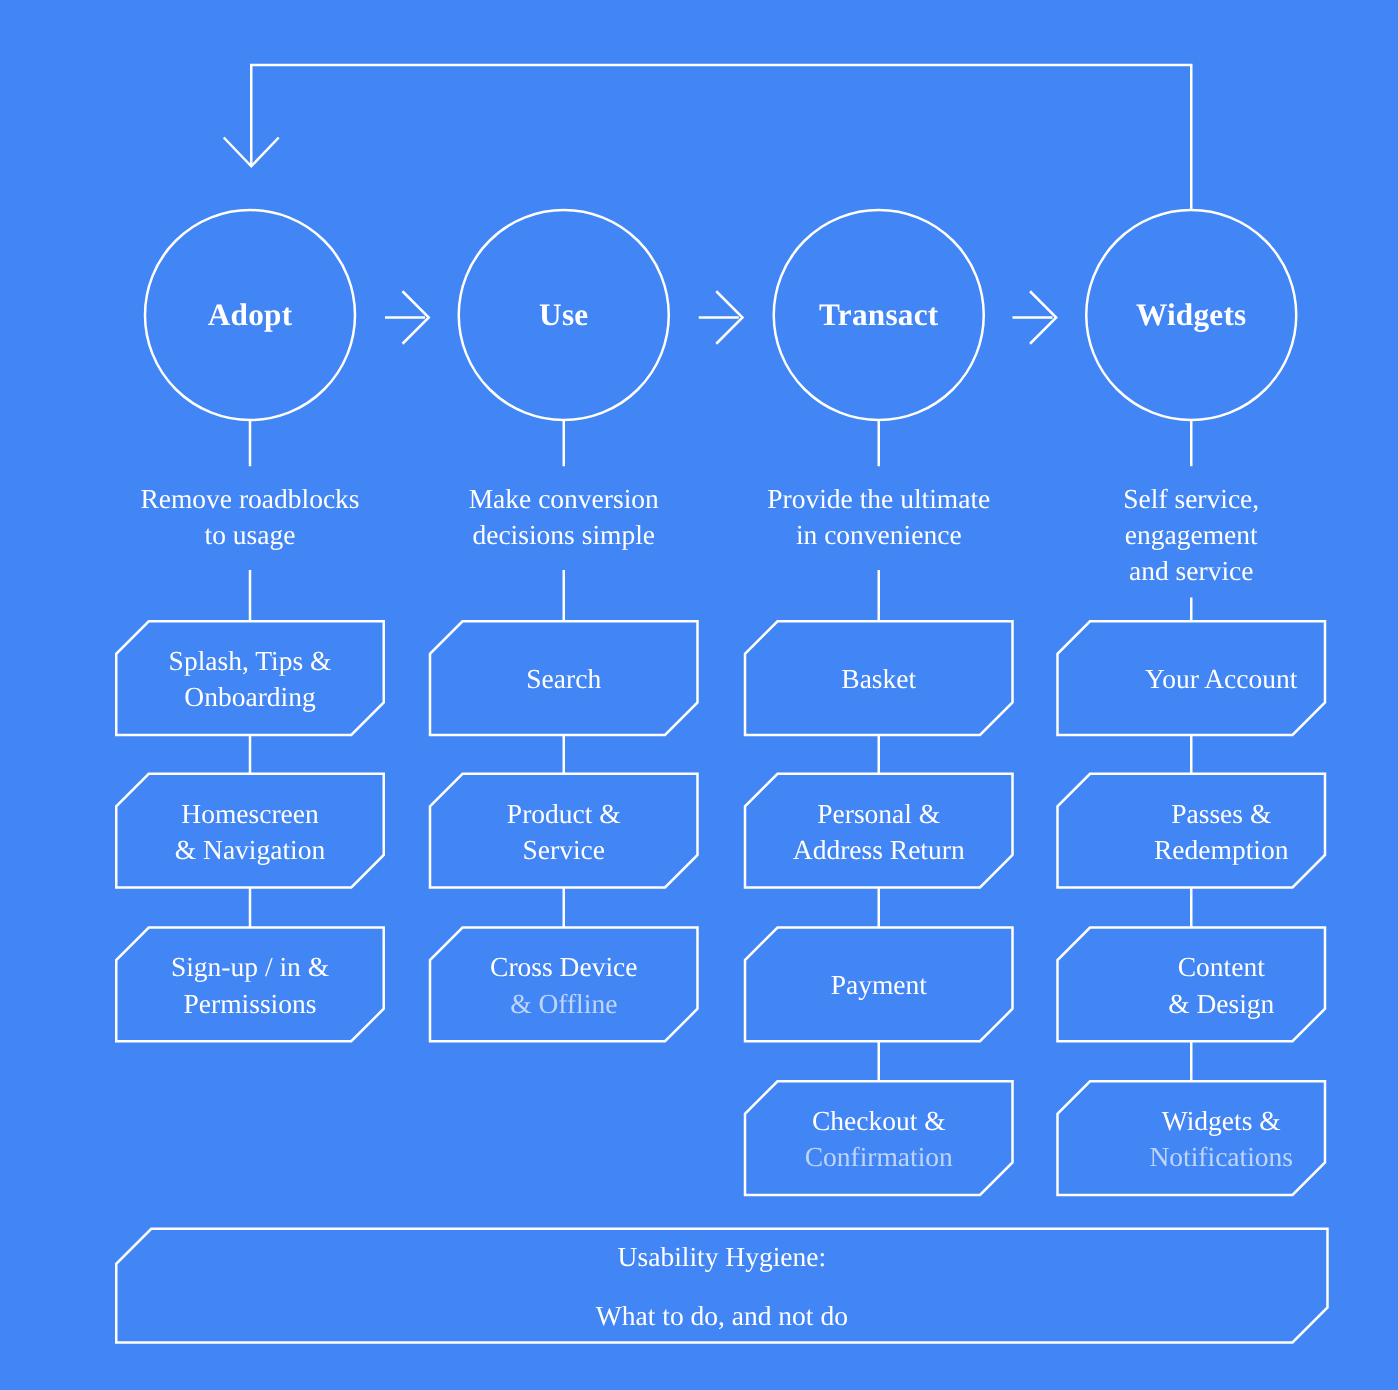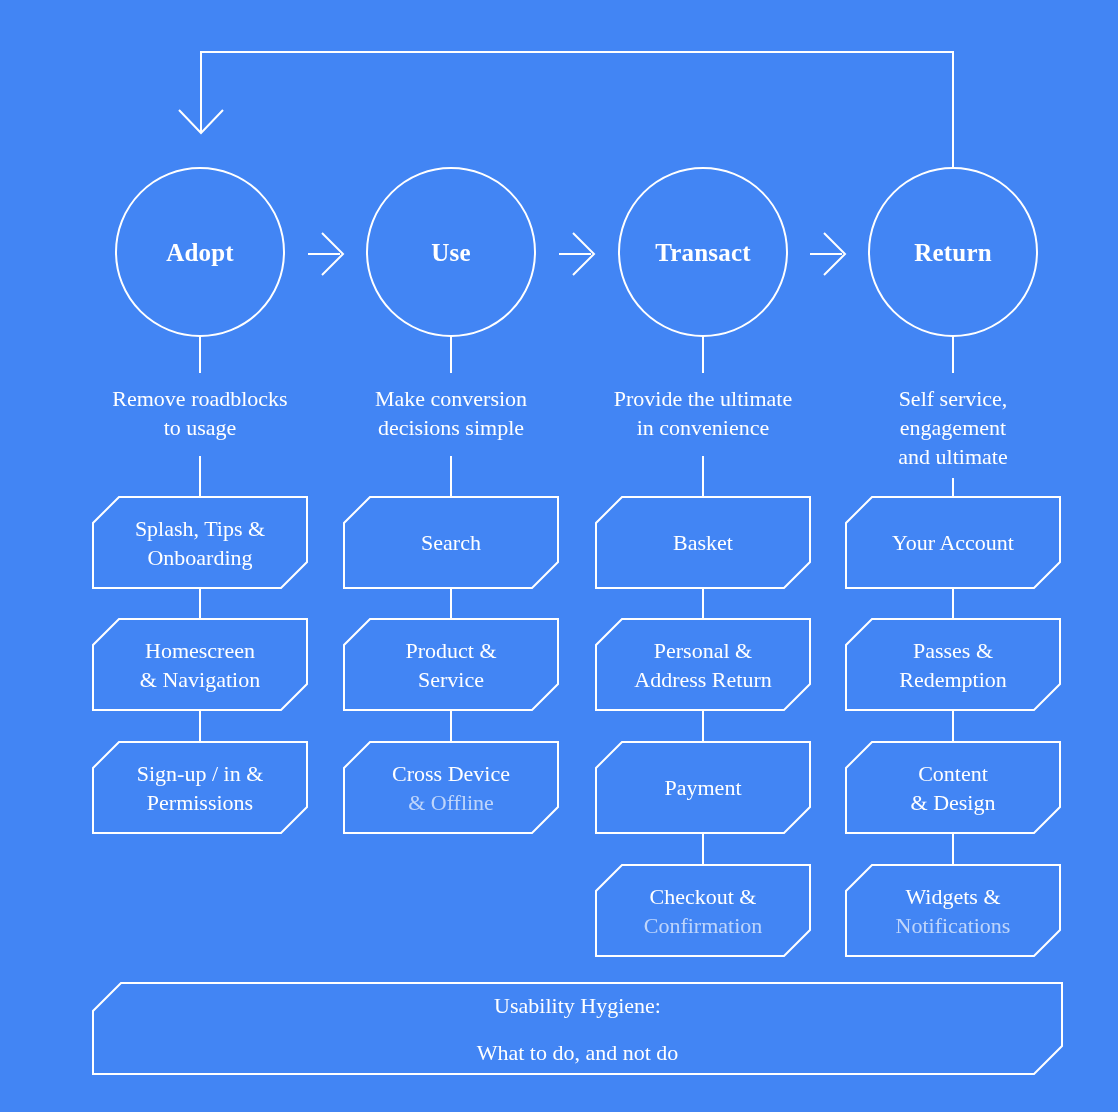--- a/index.html
+++ b/index.html
@@ -45,21 +45,21 @@
     font-size: 22px;
     line-height: 29px;
   }
   .row-1 { top: 497px; }
   .row-2 { top: 619px; }
   .row-3 { top: 742px; }
   .row-4 { top: 865px; }
   .col-1 { left: 93px; }
   .col-2 { left: 344px; }
   .col-3 { left: 596px; }
-  .col-4 { left: 846px; }
+  .col-4 { left: 846px; padding-left: 24px; }
   .faded { color: rgba(255,255,255,0.66); }
   .footer-label {
     position: absolute;
     left: 93px;
     top: 983px;
     width: 969px;
     height: 91px;
     display: flex;
     flex-direction: column;
     justify-content: center;
@@ -147,38 +147,38 @@
     <polygon points="872,619 1060,619 1060,684 1034,710 846,710 846,645"></polygon>
     <polygon points="872,742 1060,742 1060,807 1034,833 846,833 846,768"></polygon>
     <polygon points="872,865 1060,865 1060,930 1034,956 846,956 846,891"></polygon>
 
     <polygon points="121,983 1062,983 1062,1046 1034,1074 93,1074 93,1011"></polygon>
   </svg>
 
   <div class="circle-label" style="left:110px">Adopt</div>
   <div class="circle-label" style="left:361px">Use</div>
   <div class="circle-label" style="left:613px">Transact</div>
-  <div class="circle-label" style="left:863px">Return</div>
+  <div class="circle-label" style="left:863px">Widgets</div>
 
   <div class="desc" style="left:80px">
     <div>Remove roadblocks</div>
     <div>to usage</div>
   </div>
   <div class="desc" style="left:331px">
     <div>Make conversion</div>
     <div>decisions simple</div>
   </div>
   <div class="desc" style="left:583px">
     <div>Provide the ultimate</div>
     <div>in convenience</div>
   </div>
   <div class="desc" style="left:833px">
     <div>Self service,</div>
     <div>engagement</div>
-    <div>and ultimate</div>
+    <div>and service</div>
   </div>
 
   <div class="box-label col-1 row-1">
     <span>Splash, Tips &amp;</span>
     <span>Onboarding</span>
   </div>
   <div class="box-label col-1 row-2">
     <span>Homescreen</span>
     <span>&amp; Navigation</span>
   </div>

